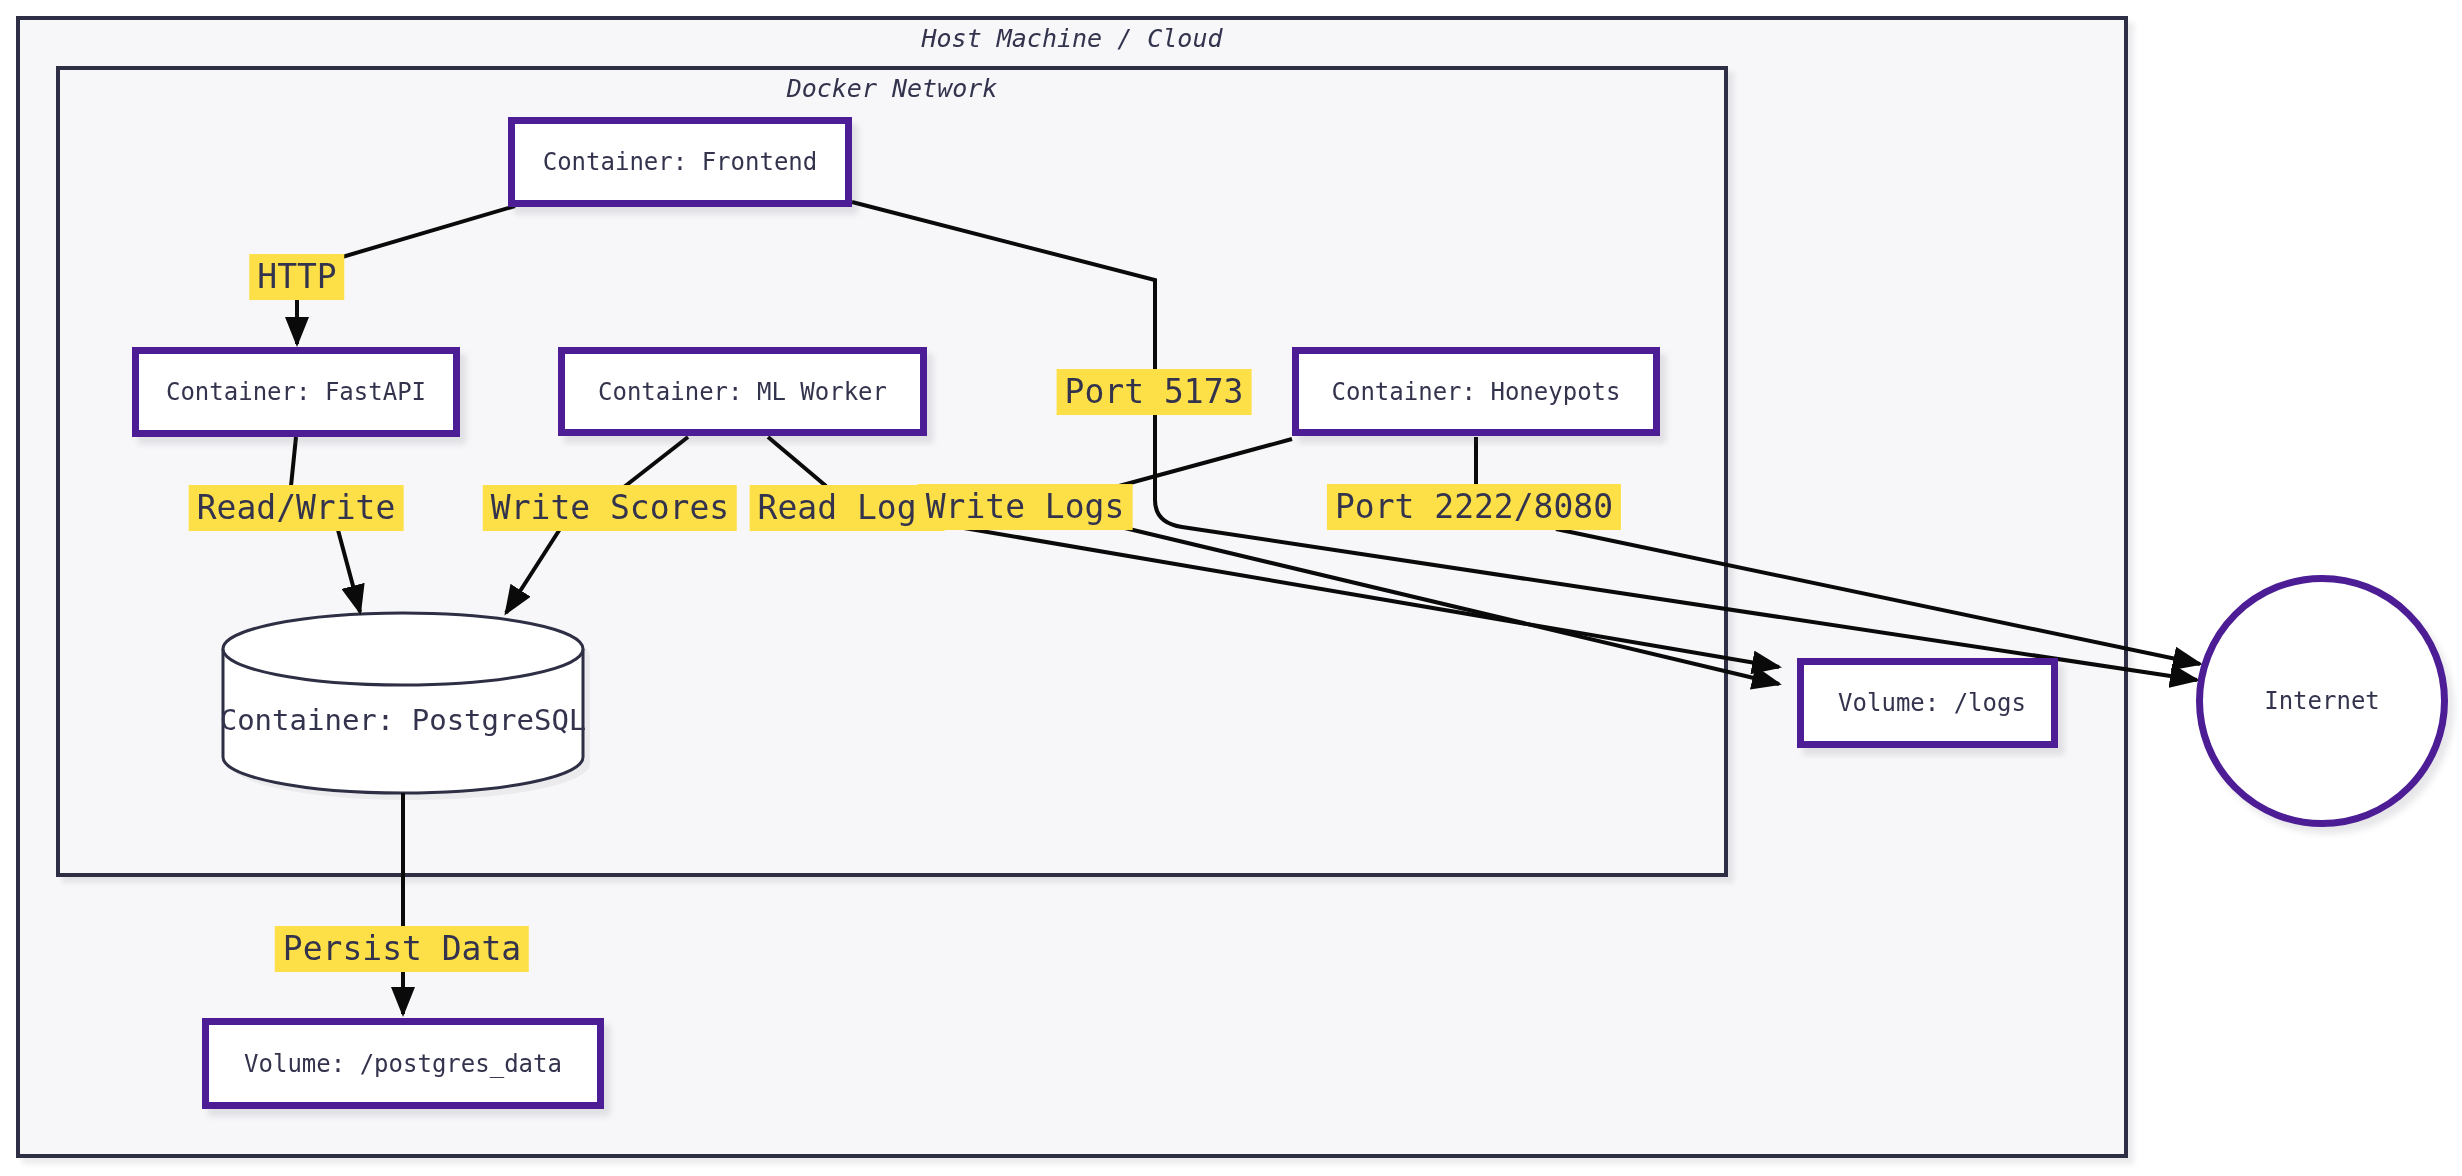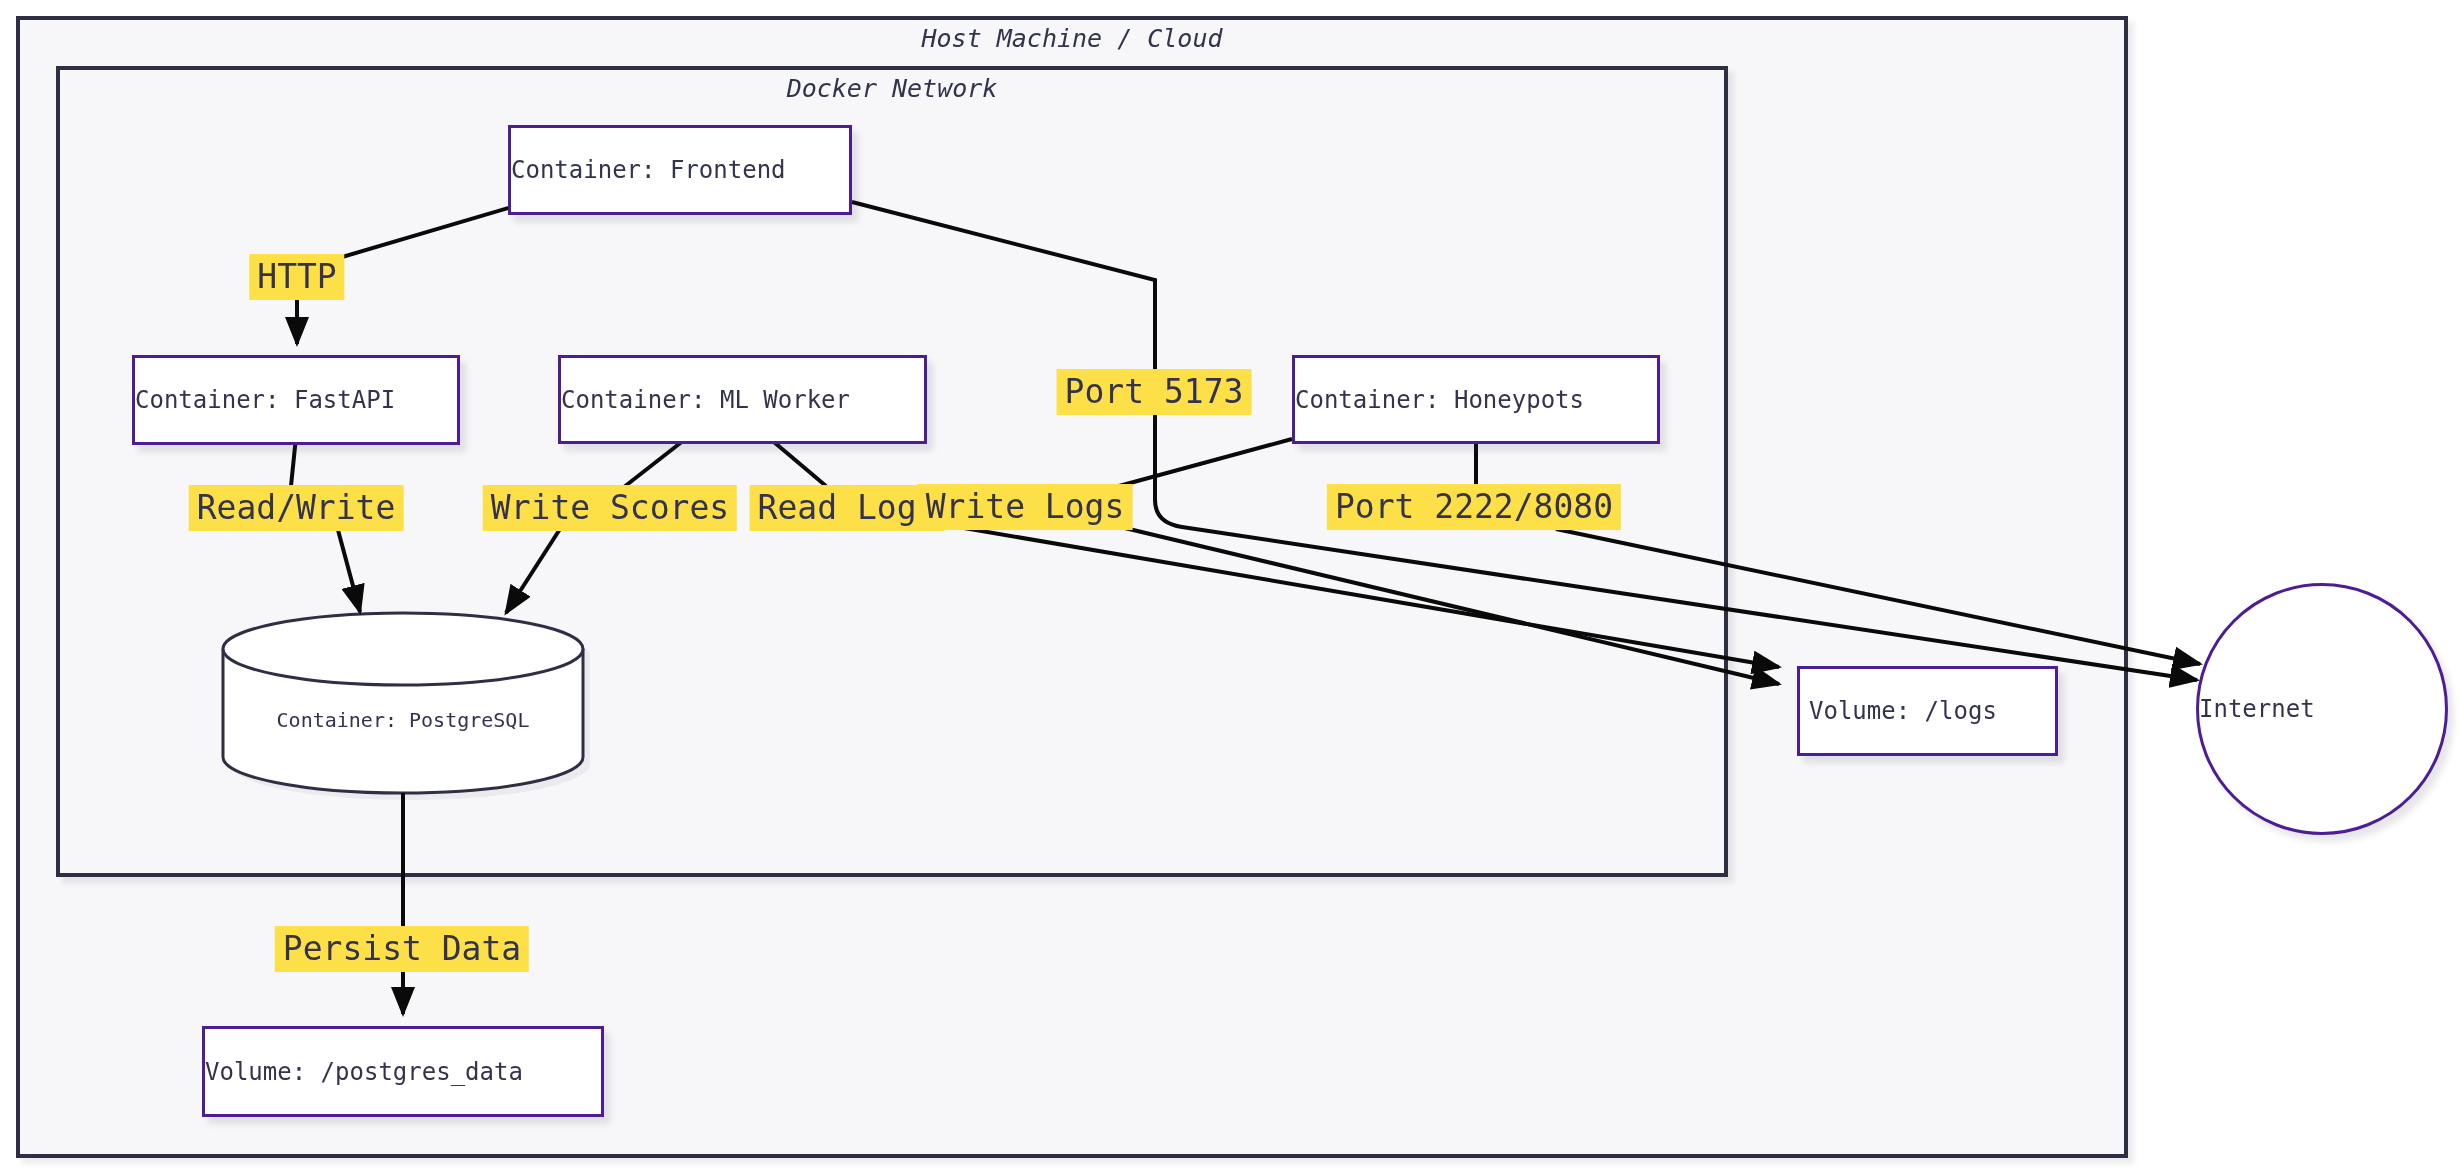--- a/index.html
+++ b/index.html
@@ -13,30 +13,29 @@
     position:absolute;border:4px solid #2e2e45;background:#f7f7f9;
     box-shadow:6px 6px 5px rgba(70,70,90,0.10);box-sizing:border-box;z-index:1;
   }
   .container-title{
     position:absolute;text-align:center;font-size:25px;z-index:2;
     pointer-events:none;
     font-style:italic;
   }
   #edges{position:absolute;left:0;top:0;z-index:2;}
   .node{
-    position:absolute;display:flex;align-items:center;justify-content:flex-start;
-    background:#ffffff;border:3px solid #4c1d95;box-sizing:border-box;
+    position:absolute;display:flex;align-items:center;justify-content:center;
+    background:#ffffff;border:7px solid #4c1d95;box-sizing:border-box;
     font-size:24px;white-space:nowrap;z-index:3;
     box-shadow:6px 7px 6px rgba(70,70,90,0.13);
-    margin-top:8px;
   }
   .node.circle{border-radius:50%;}
   .cyl-label{
     position:absolute;display:flex;align-items:center;justify-content:center;
-    font-size:20px;white-space:nowrap;z-index:3;background:transparent;
+    font-size:29px;white-space:nowrap;z-index:3;background:transparent;
   }
   .edge-label{
     position:absolute;transform:translate(-50%,-50%);
     background:#fde047;color:#33334e;font-size:33px;line-height:1.15;
     padding:4px 8px;white-space:nowrap;z-index:4;
   }
 </style>
 </head>
 <body>
 

